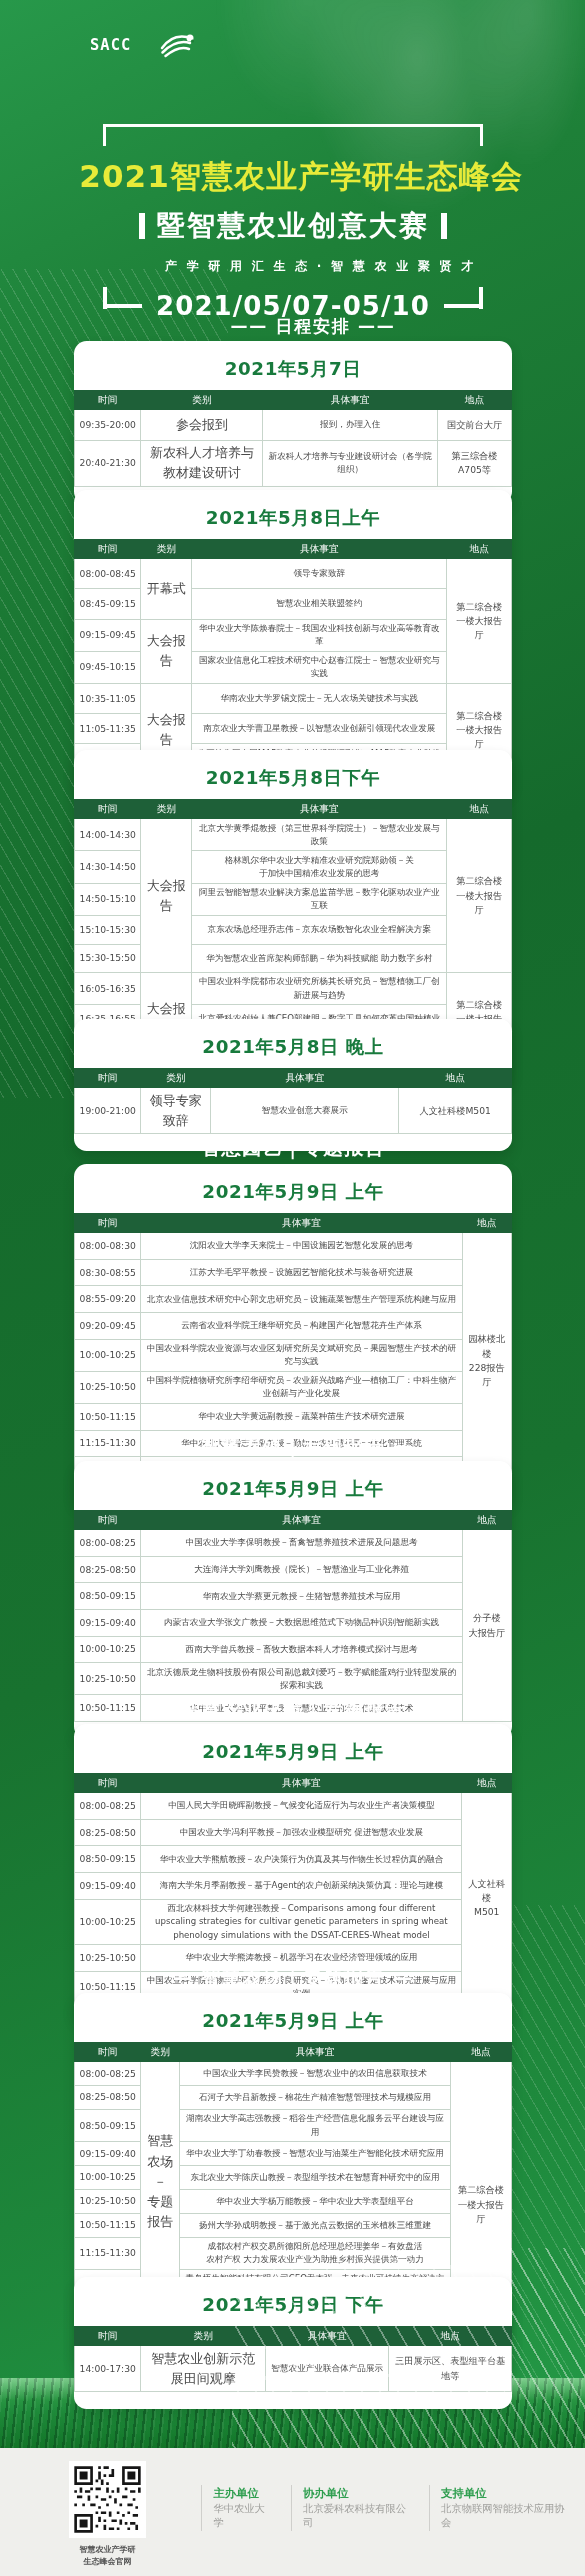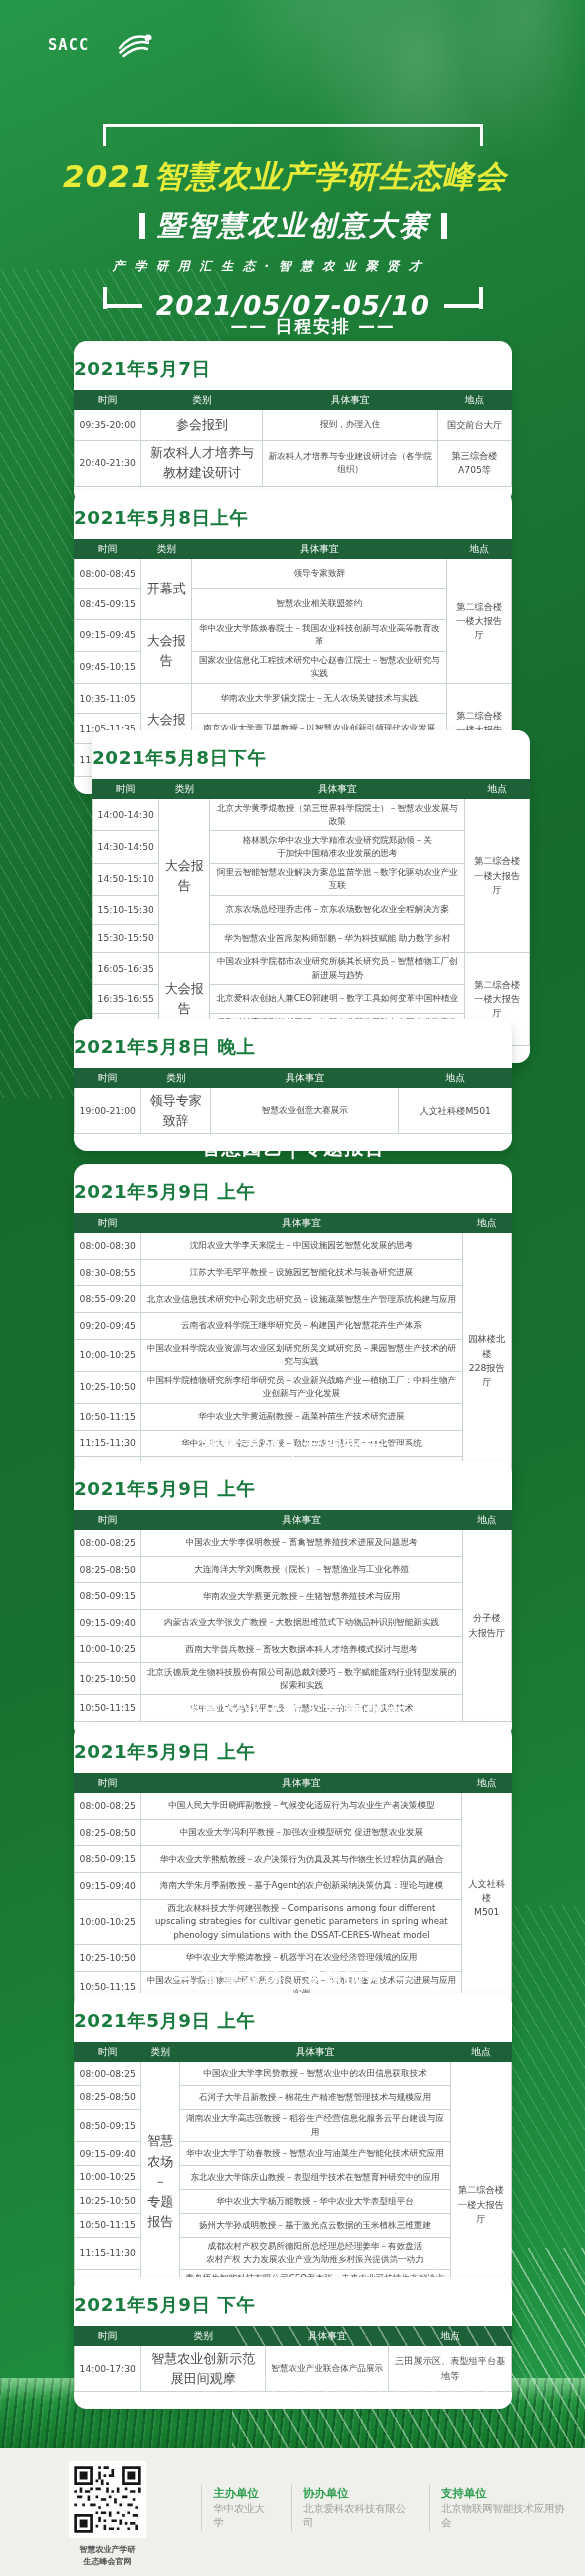--- a/index.html
+++ b/index.html
@@ -16,43 +16,43 @@
     filter:blur(3.4px);}
   .stripes{position:absolute;pointer-events:none;z-index:0;
     background:repeating-linear-gradient(60deg,rgba(255,255,255,.15) 0 1.1px,transparent 1.1px 10.3px);}
   .stripes-a{top:269px;left:-92px;width:320px;height:829px;}
   .stripes-b{top:1905px;right:-80px;width:320px;height:492px;}
   .stripes-c{top:2248px;right:-46px;width:400px;height:320px;z-index:3;
     background:repeating-linear-gradient(60deg,rgba(255,255,255,.38) 0 1.7px,transparent 1.7px 15.4px);}
 
   
   .logos{position:absolute;top:30px;left:48px;display:flex;align-items:center;gap:26px;z-index:2;}
-  .logo-sacc{color:#fff;font-family:"DejaVu Sans Mono",monospace;font-weight:bold;font-size:15.4px;letter-spacing:1.1px;}
-  .title-block{position:absolute;top:124px;left:50%;transform:translateX(-50%);width:380px;text-align:left;z-index:2;font-style:italic;}
+  .logo-sacc{color:#fff;font-family:"DejaVu Sans Mono",monospace;font-weight:bold;font-size:15.4px;letter-spacing:1.1px;margin-left:42px;}
+  .title-block{position:absolute;top:124px;left:50%;transform:translateX(-50%);width:380px;text-align:right;z-index:2;}
   .bracket-top{height:19.4px;border:3.4px solid #fff;border-bottom:none;}
   .title-yellow{margin:9.2px -40px 0;font-size:31px;font-weight:bold;color:#e7eb39;letter-spacing:1.1px;white-space:nowrap;}
   .title-white-row{display:flex;align-items:center;justify-content:center;gap:11.4px;margin-top:9.2px;}
   .title-white-row .bar{width:6.3px;height:26px;background:#fff;}
   .title-white{margin:0;font-size:28px;font-weight:bold;color:#fff;letter-spacing:2.3px;white-space:nowrap;}
   .subtitle{margin-top:13.7px;color:#fff;font-size:12px;font-weight:bold;letter-spacing:9.7px;text-indent:9.7px;white-space:nowrap;}
   .date-row{display:flex;align-items:center;margin-top:16px;}
   .dr-line{flex:1;height:4px;background:#fff;position:relative;}
   .dr-line.left::before,.dr-line.right::before{content:'';position:absolute;width:4px;height:22px;background:#fff;top:-17.7px;}
   .dr-line.left::before{left:0;}
   .dr-line.right::before{right:0;}
   .date-text{font-size:26px;font-weight:bold;color:#fff;padding:0 13.7px;letter-spacing:1.1px;}
 
   
   .section-label{position:absolute;left:0;width:100%;text-align:center;color:#fff;font-weight:bold;
     font-size:19.4px;letter-spacing:1.1px;z-index:2;}
   .section-label.small{font-size:17px;letter-spacing:1.7px;padding-left:20px;}
   .micro-text{position:absolute;left:339px;color:rgba(255,255,255,.9);font-size:5.1px;letter-spacing:1.1px;z-index:2;}
   .card{position:absolute;left:74px;width:438px;background:#fff;border-radius:12.6px;
     padding:6.9px 0 17px;z-index:2;box-shadow:0 6.9px 11.4px rgba(0,40,12,.18);}
-  .card-title{margin:8px 0 9.2px;font-size:18.3px;font-weight:bold;color:#187a3d;letter-spacing:0.6px;}
+  .card-title{margin:8px 0 9.2px;text-align:center;font-size:18.3px;font-weight:bold;color:#187a3d;letter-spacing:0.6px;}
   table.sched{border-collapse:collapse;margin:0 auto;table-layout:fixed;}
   table.sched th{background:#1e6038;color:#fff;font-size:9.7px;font-weight:500;height:16px;
     border:0.6px solid #1e6038;padding:1.1px 2.3px;}
   table.sched td{border:0.6px solid #c7d5cb;color:#4a4a4a;text-align:center;vertical-align:middle;
     padding:2.3px 4.6px;height:var(--rh,24px);line-height:1.55;}
   td.c-time{font-size:9.2px;color:#3f3f3f;white-space:nowrap;padding:2.3px 1.1px;}
   td.c-cat{font-size:13px;white-space:pre-line;}
   td.c-event{font-size:8.6px;white-space:pre-line;}
   td.c-loc{font-size:9.2px;white-space:pre-line;}
 
@@ -193,21 +193,21 @@
               <td class="c-time">11:05-11:35</td>
               <td class="c-event">南京农业大学曹卫星教授－以智慧农业创新引领现代农业发展</td>
             </tr>
             <tr>
               <td class="c-time">11:35-11:55</td>
               <td class="c-event">先正达集团中国MAP数字农业总经理汪彩华－MAP数字农业助推农业发展</td>
             </tr>
           </tbody>
         </table>
       </div>
-      <div class="card" style="top: 730px; margin-left: 18px;">
+      <div class="card" style="top: 750px;">
         <div class="card-title">2021年5月8日下午</div>
         <table class="sched" style="--rh: 23px;">
           <colgroup>
             <col style="width: 60px;">
             <col style="width: 51px;">
             <col style="width: 257px;">
             <col style="width: 65px;">
           </colgroup>
           <thead>
             <tr>

